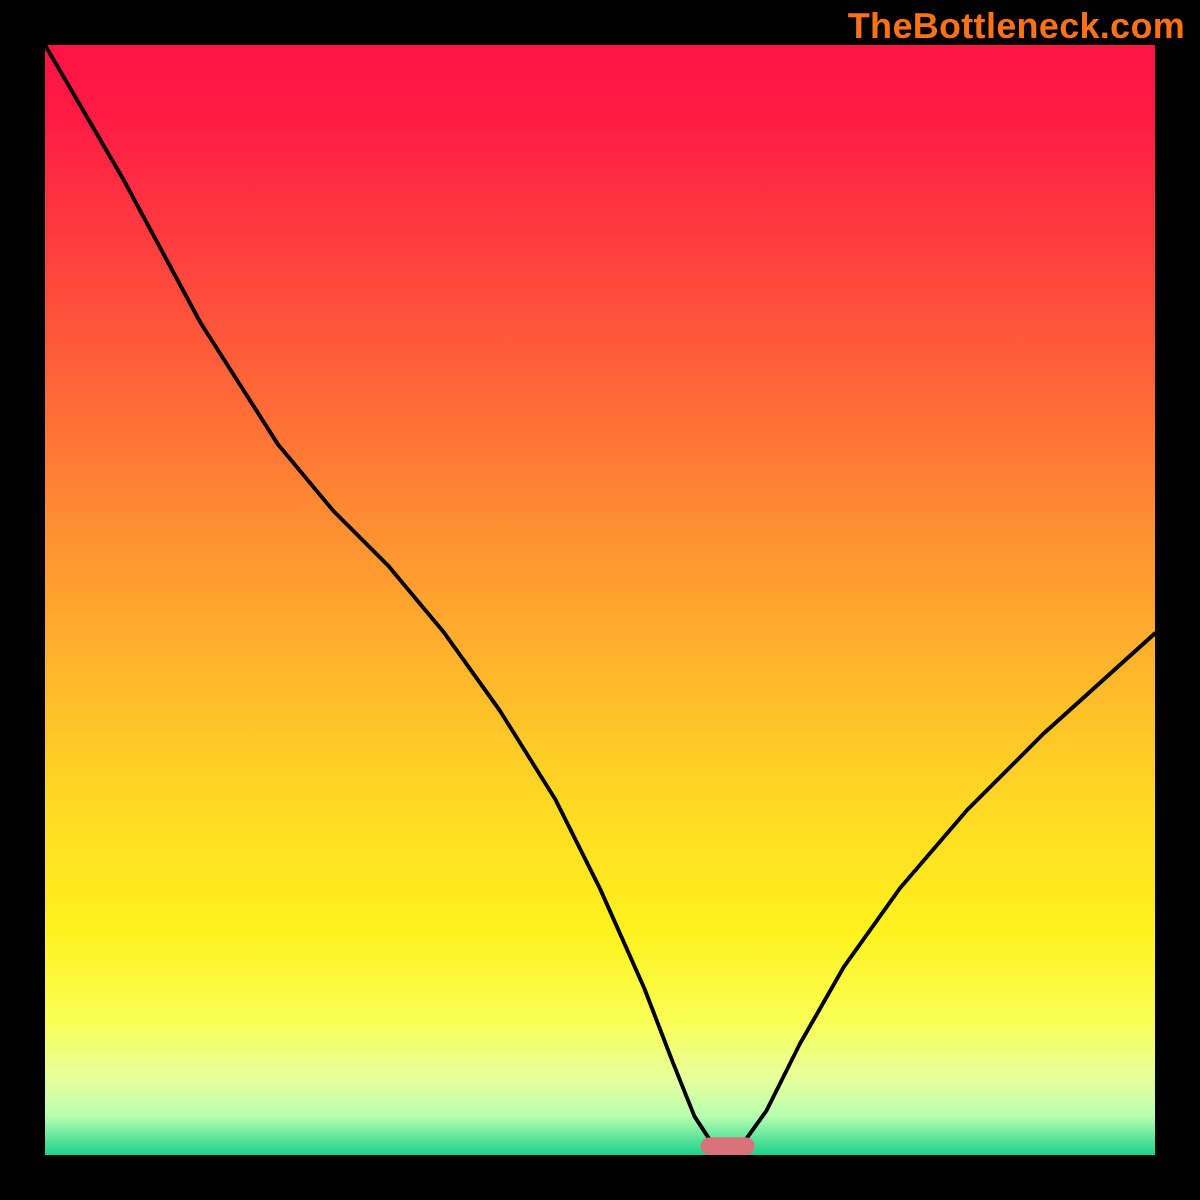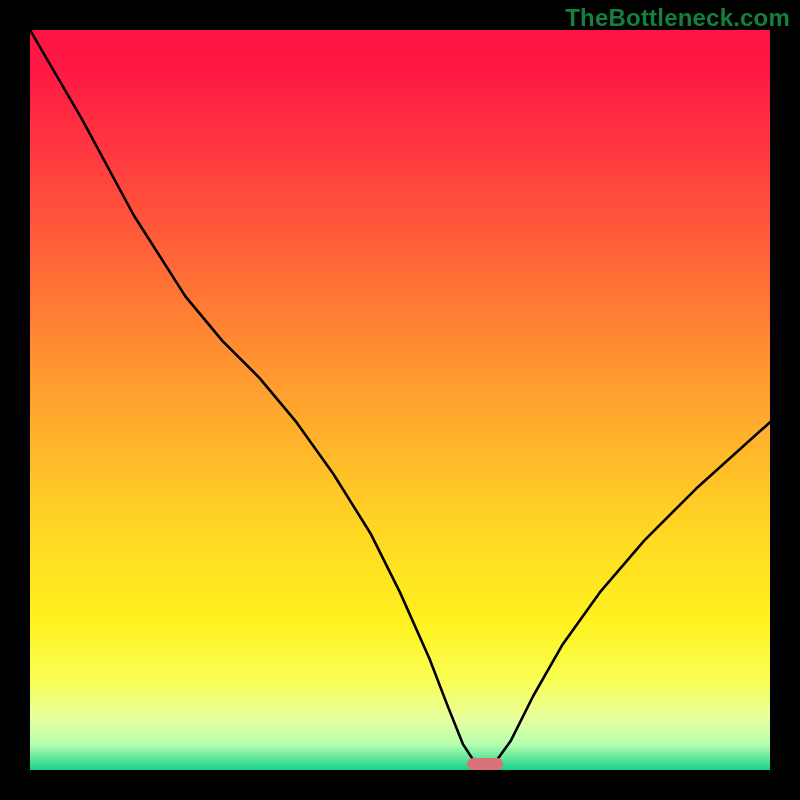--- a/index.html
+++ b/index.html
@@ -28,21 +28,21 @@
     width: 740px;
     height: 740px;
   }
   .watermark {
     position: absolute;
     top: 4px;
     right: 10px;
     font-family: Arial, Helvetica, sans-serif;
     font-size: 24px;
     font-weight: 600;
-    color: #15803d;
+    color: #f97316;
     letter-spacing: 0.2px;
   }
 </style>
 </head>
 <body>
 
 <div class="frame">
   <div class="plot-area">
     <svg viewBox="0 0 740 740">
       <defs>

